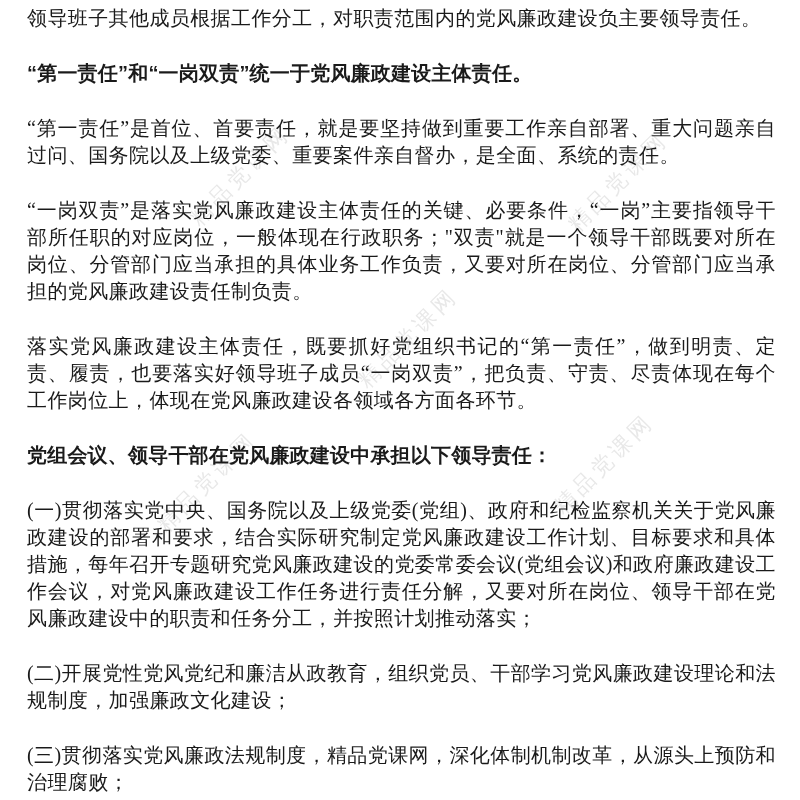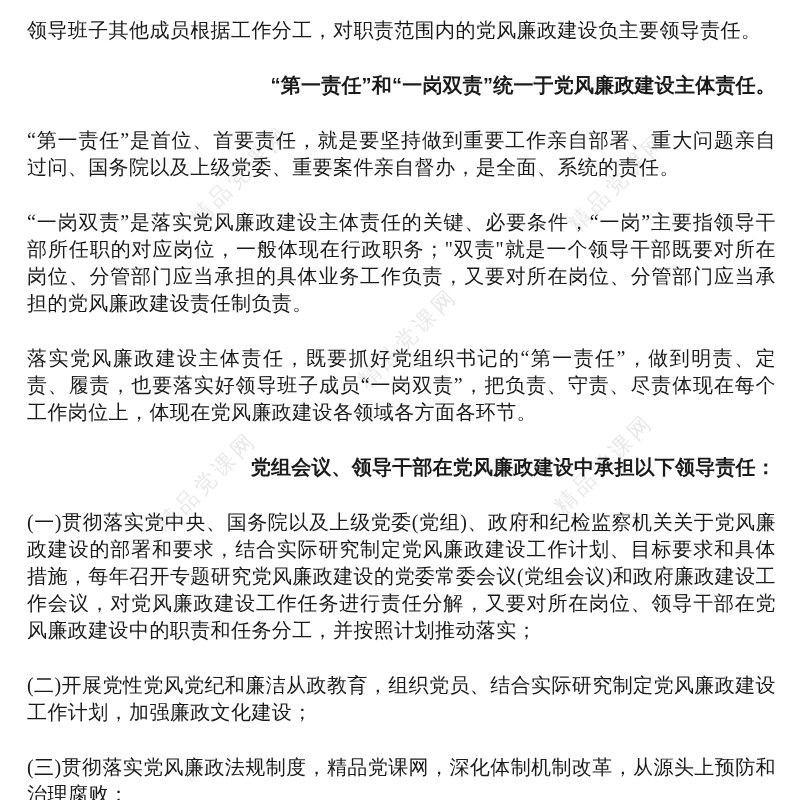--- a/index.html
+++ b/index.html
@@ -13,34 +13,33 @@
   .page {
     position: relative;
     width: 800px; height: 800px;
     box-sizing: border-box;
     padding: 5px 24px 0 27px;
     background: #ffffff;
   }
   .para {
     font-size: 20px;
     line-height: 27px;
-    margin: 12px 0 28px 0;
+    margin: 0 0 28px 0;
     text-align: justify;
     text-justify: inter-ideograph;
     letter-spacing: 0.4px;
     word-break: break-all;
   }
   .heading {
     font-family: "Liberation Sans", "DejaVu Sans", sans-serif;
     font-weight: bold;
     font-size: 20px;
     line-height: 27px;
     margin: 0 0 28px 0;
     letter-spacing: 0.2px;
-    text-align: right;
   }
   .wm {
     position: absolute;
     font-family: "Liberation Sans", "DejaVu Sans", sans-serif;
     font-size: 22px;
     letter-spacing: 4px;
     color: rgba(110, 110, 110, 0.16);
     white-space: nowrap;
     transform: translate(-50%, -50%) rotate(-45deg);
     pointer-events: none;
@@ -66,17 +65,17 @@
   <span class="wm wm5">精品党课网</span>
 
   <div class="content">
     <p class="para">领导班子其他成员根据工作分工，对职责范围内的党风廉政建设负主要领导责任。</p>
     <p class="heading">“第一责任”和“一岗双责”统一于党风廉政建设主体责任。</p>
     <p class="para">“第一责任”是首位、首要责任，就是要坚持做到重要工作亲自部署、重大问题亲自过问、国务院以及上级党委、重要案件亲自督办，是全面、系统的责任。</p>
     <p class="para">“一岗双责”是落实党风廉政建设主体责任的关键、必要条件，“一岗”主要指领导干部所任职的对应岗位，一般体现在行政职务；"双责"就是一个领导干部既要对所在岗位、分管部门应当承担的具体业务工作负责，又要对所在岗位、分管部门应当承担的党风廉政建设责任制负责。</p>
     <p class="para">落实党风廉政建设主体责任，既要抓好党组织书记的“第一责任”，做到明责、定责、履责，也要落实好领导班子成员“一岗双责”，把负责、守责、尽责体现在每个工作岗位上，体现在党风廉政建设各领域各方面各环节。</p>
     <p class="heading">党组会议、领导干部在党风廉政建设中承担以下领导责任：</p>
     <p class="para">(一)贯彻落实党中央、国务院以及上级党委(党组)、政府和纪检监察机关关于党风廉政建设的部署和要求，结合实际研究制定党风廉政建设工作计划、目标要求和具体措施，每年召开专题研究党风廉政建设的党委常委会议(党组会议)和政府廉政建设工作会议，对党风廉政建设工作任务进行责任分解，又要对所在岗位、领导干部在党风廉政建设中的职责和任务分工，并按照计划推动落实；</p>
-    <p class="para">(二)开展党性党风党纪和廉洁从政教育，组织党员、结合实际研究制定党风廉政建设工作计划，加强廉政文化建设；</p>
+    <p class="para">(二)开展党性党风党纪和廉洁从政教育，组织党员、干部学习党风廉政建设理论和法规制度，加强廉政文化建设；</p>
     <p class="para">(三)贯彻落实党风廉政法规制度，精品党课网，深化体制机制改革，从源头上预防和治理腐败；</p>
   </div>
 
 </div>
 
 </body></html>

